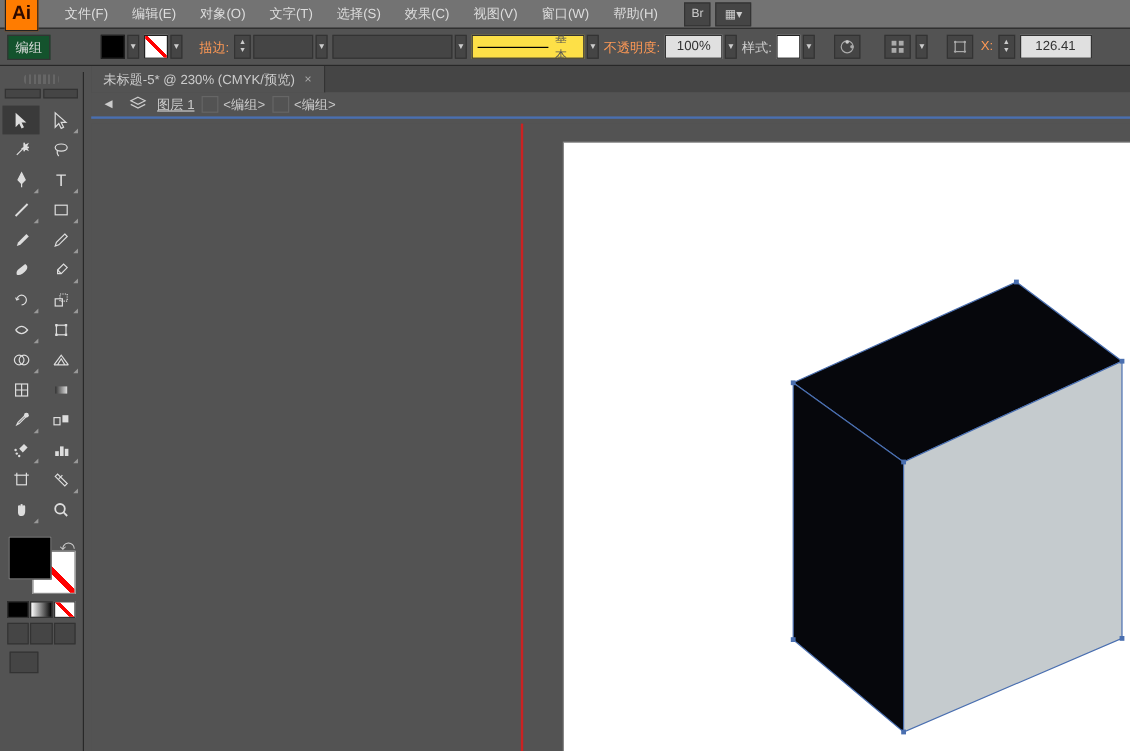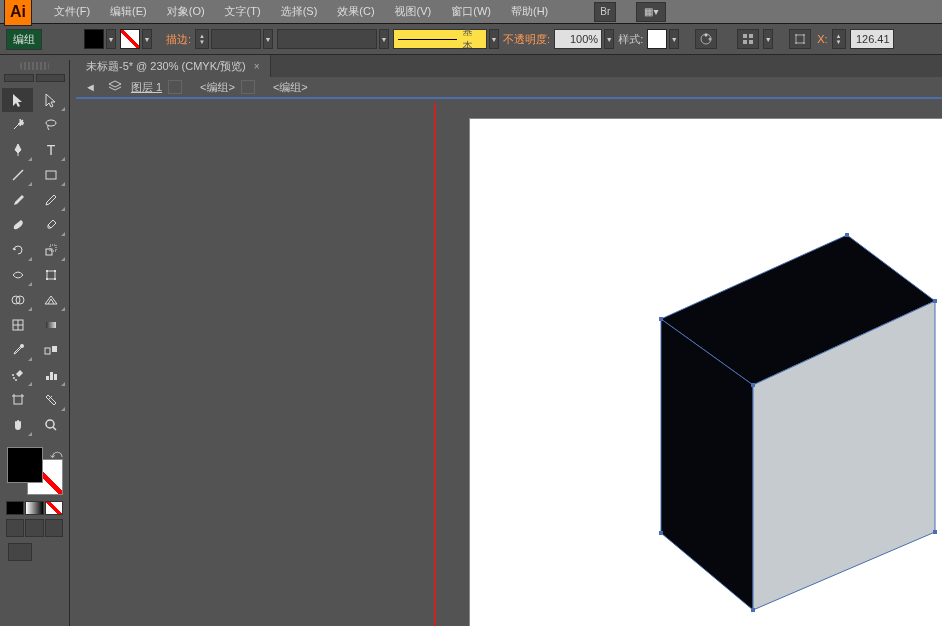--- a/index.html
+++ b/index.html
@@ -1,40 +1,40 @@
 <!DOCTYPE html>
 <html><head>
   <meta charset="utf-8">
   <style>
     * { margin: 0; padding: 0; box-sizing: border-box; font-family: "Microsoft YaHei", sans-serif; }
     body { background: #535353; width: 942px; height: 626px; overflow: hidden; color: #ccc; font-size: 11px; }
     
     .menubar { height: 24px; background: #737373; border-bottom: 1px solid #1a1a1a; display: flex; align-items: center; padding: 0 4px; }
     .app-logo { width: 28px; height: 28px; background: #ff7c00; display: flex; align-items: center; justify-content: center; color: #2d0a00; font-weight: bold; font-size: 16px; margin-right: 12px; border: 1px solid #222; }
     .menu-item { padding: 0 10px; cursor: pointer; color: #ddd; }
-    .menu-right { margin-left: 36px; display: flex; gap: 20px; align-items: center; }
+    .menu-right { margin-left: 12px; display: flex; gap: 4px; align-items: center; }
     .menu-icon { width: 22px; height: 20px; border: 1px solid #333; background: #454545; display: flex; align-items: center; justify-content: center; font-size: 10px; }
     
     .control-bar { height: 31px; background: #535353; border-bottom: 1px solid #282828; display: flex; align-items: center; padding: 0 6px; gap: 4px; }
     .cb-label { font-size: 11px; color: #ddd; padding: 2px 6px; background: #14532d; border: 1px solid #333; }
     .cb-field { display: flex; align-items: center; gap: 2px; }
     .cb-swatch { width: 20px; height: 20px; border: 1px solid #222; }
     .cb-drop { width: 10px; height: 20px; background: #454545; border: 1px solid #333; display: flex; align-items: center; justify-content: center; font-size: 7px; }
-    .cb-input { width: 48px; height: 20px; background: #e0e0e0; border: 1px solid #333; color: #333; text-align: right; padding: 0 3px; font-size: 11px; }
+    .cb-input { width: 48px; height: 20px; background: #e0e0e0; border: 1px solid #333; color: #333; text-align: center; padding: 0 3px; font-size: 11px; }
     .cb-select { height: 20px; background: #454545; border: 1px solid #333; display: flex; align-items: center; padding: 0 4px; }
     .cb-text { font-size: 11px; color: #ff9955; }
     .cb-icon { width: 22px; height: 20px; border: 1px solid #333; background: #454545; display: flex; align-items: center; justify-content: center; }
     
     .tab-bar { height: 22px; background: #454545; display: flex; align-items: flex-start; margin-left: 76px; }
     .tab { height: 22px; background: #535353; border-right: 1px solid #333; padding: 0 10px; display: flex; align-items: center; gap: 8px; font-size: 11px; }
     .tab-close { font-size: 10px; cursor: pointer; color: #aaa; }
     
     .layer-bar { height: 22px; background: #535353; display: flex; align-items: center; gap: 6px; padding: 0 6px; border-bottom: 2px solid #4a6fb0; margin-left: 76px; font-size: 11px; }
     .lb-btn { padding: 0 3px; color: #ccc; cursor: pointer; }
-    .lb-seg { display: flex; align-items: center; gap: 18px; }
+    .lb-seg { display: flex; align-items: center; gap: 4px; }
     .lb-ico { width: 14px; height: 14px; border: 1px solid #666; display: inline-block; }
     .brack { color: #ccc; }
     
     .workspace { position: absolute; left: 76px; top: 103px; right: 0; bottom: 0; background: #535353; }
     .red-guide { position: absolute; left: 358px; top: 0; bottom: 0; width: 2px; background: #c22; }
     .artboard { position: absolute; left: 394px; top: 16px; width: 548px; height: 610px; background: #fff; box-shadow: -1px -1px 0 #888, 1px 1px 0 #222; }
     
     .toolbar { position: absolute; left: 0; top: 60px; width: 70px; bottom: 0; background: #535353; border-right: 1px solid #282828; }
     .tb-grip { height: 8px; background: repeating-linear-gradient(90deg, #666, #666 2px, #535353 2px, #535353 4px); margin: 2px 20px; border-radius: 3px; }
     .tb-tabs { display: flex; margin: 4px; gap: 2px; }
@@ -143,21 +143,21 @@
       <svg width="14" height="14">
         <rect x="3" y="3" width="8" height="8" fill="none" stroke="#aaa"></rect>
         <circle cx="3" cy="3" r="1" fill="#aaa"></circle>
         <circle cx="11" cy="3" r="1" fill="#aaa"></circle>
         <circle cx="3" cy="11" r="1" fill="#aaa"></circle>
         <circle cx="11" cy="11" r="1" fill="#aaa"></circle>
       </svg>
     </div>
   <span style="color:#ff9955;font-size:11px;margin-left:2px">X:</span>
   <div style="width:14px;height:20px;background:#454545;border:1px solid #333;display:flex;flex-direction:column;align-items:center;justify-content:center;font-size:6px;line-height:6px">▲<br>▼</div>
-  <input class="cb-input" style="width: 44px;" value="126.41">
+  <input class="cb-input" style="width: 60px;" value="126.41">
 </div>
 
 <div class="toolbar">
   <div class="tb-grip"></div>
   <div class="tb-tabs">
       <div class="tb-tab"></div>
       <div class="tb-tab"></div>
     </div>
   <div class="tool-grid">
     <div class="tool active">

